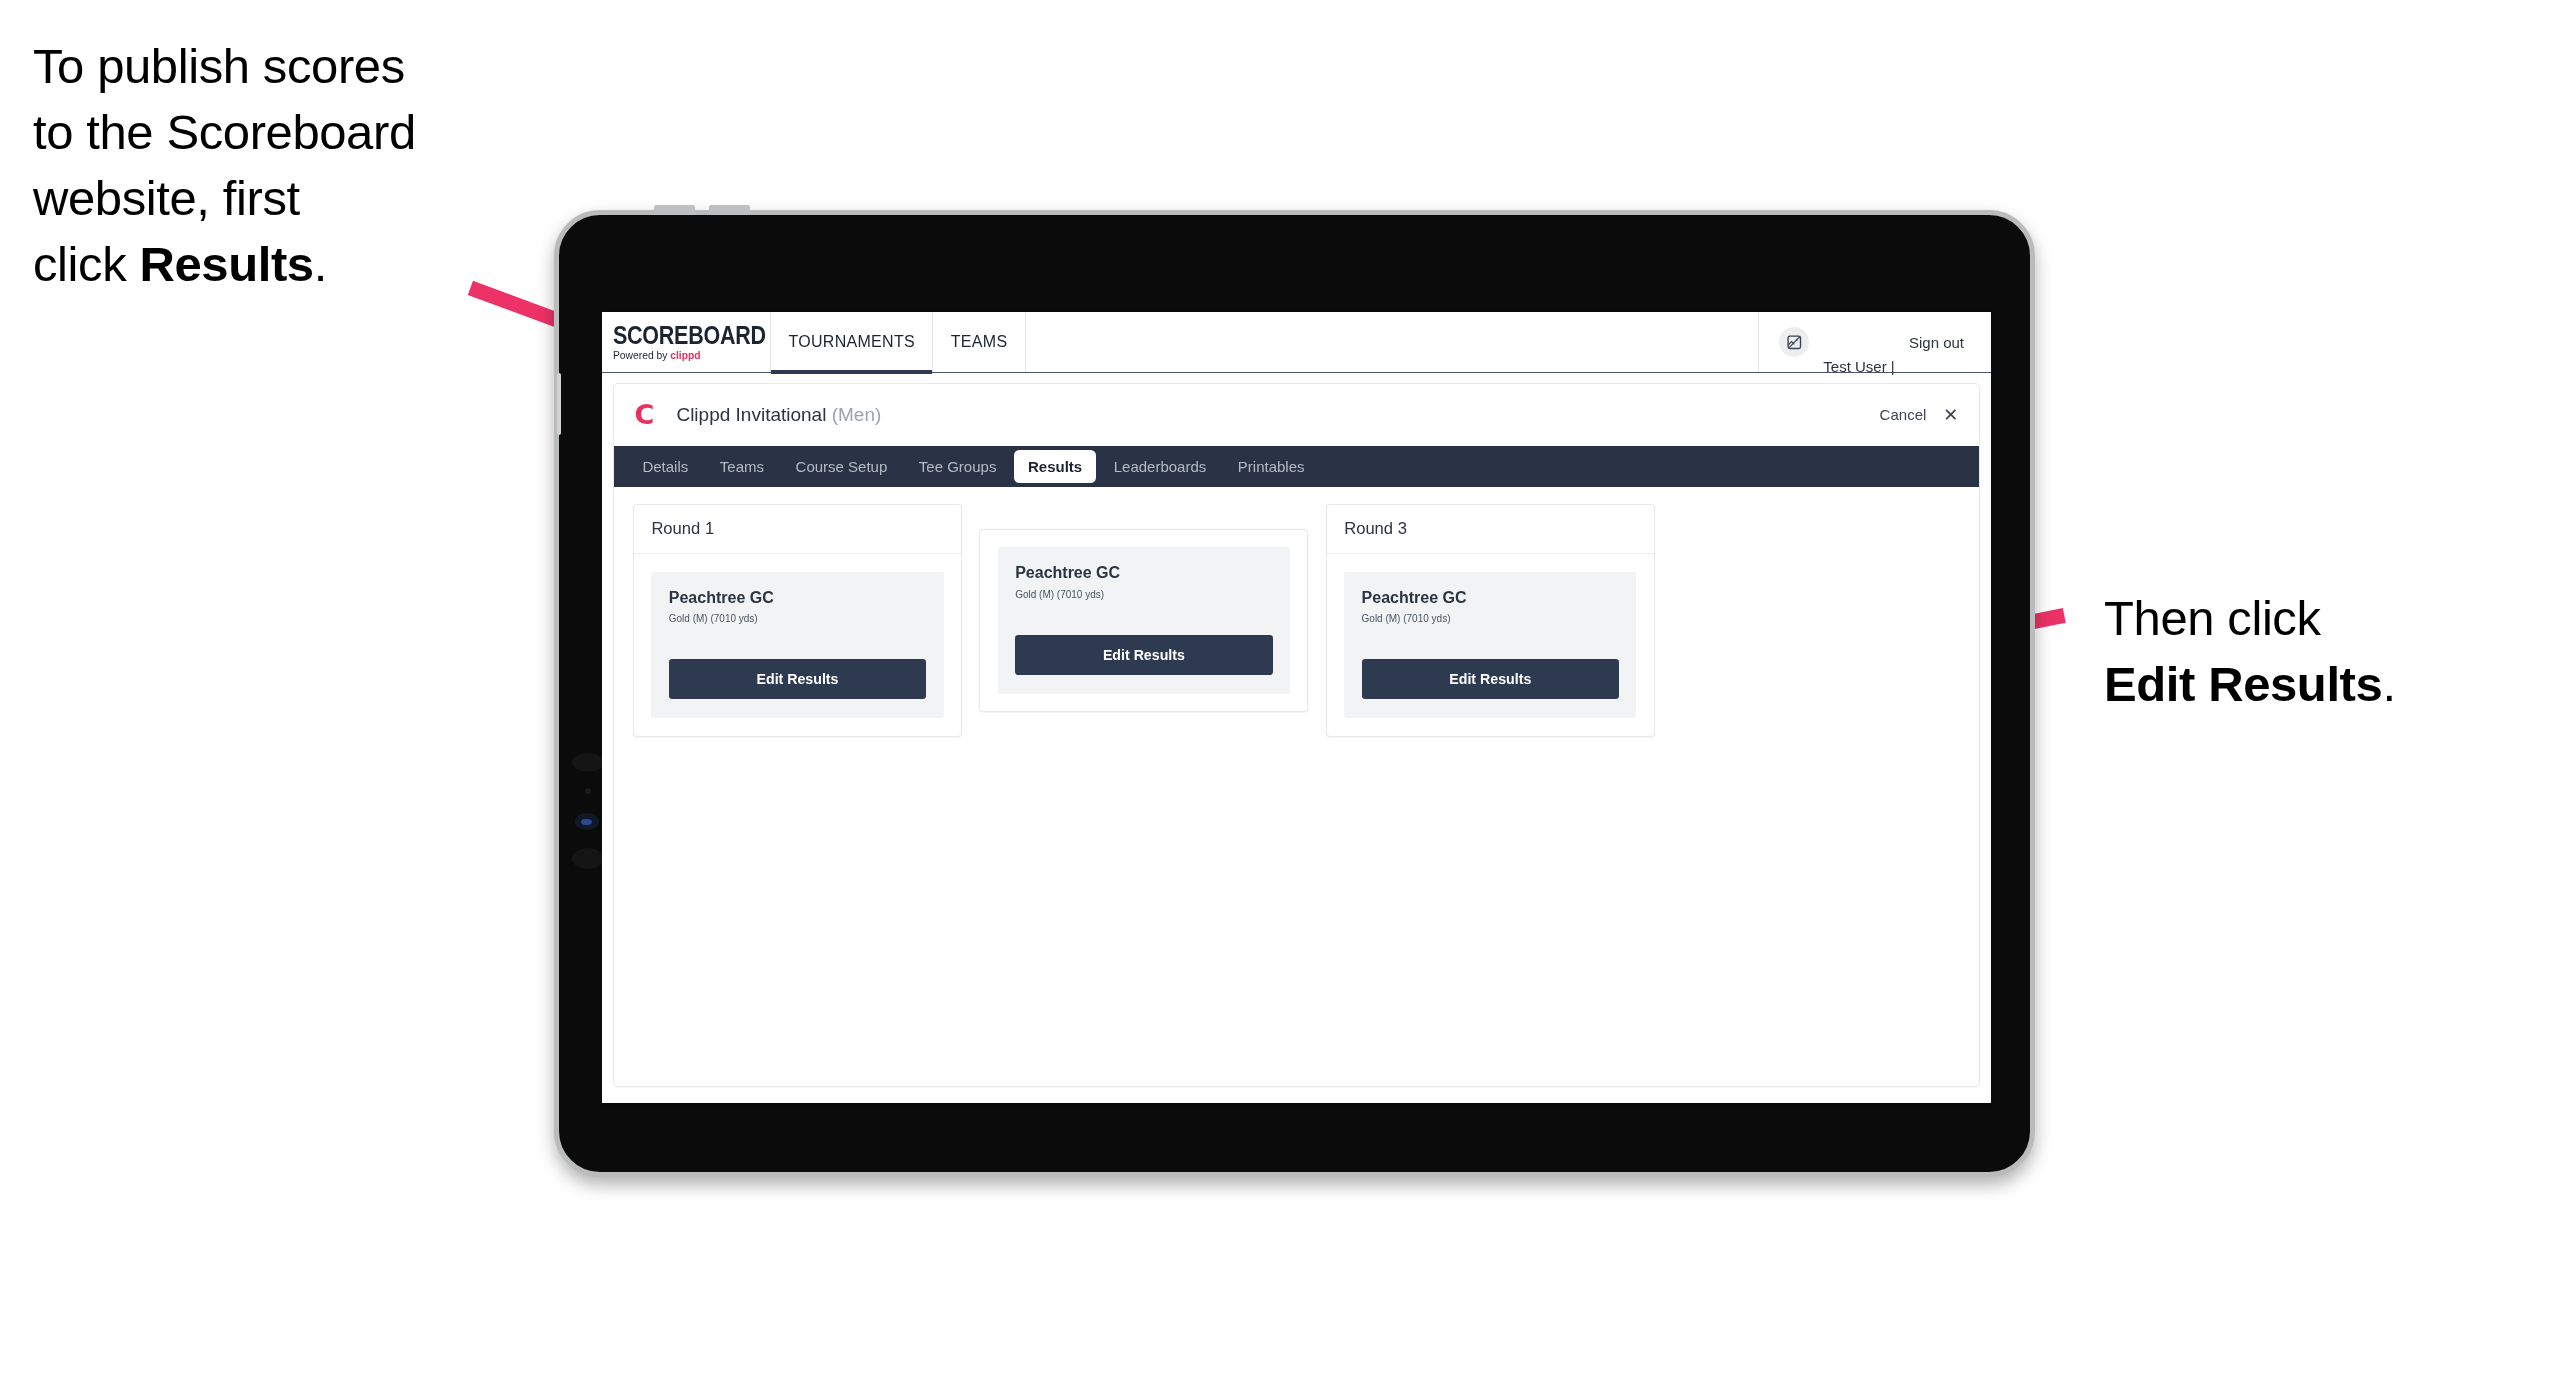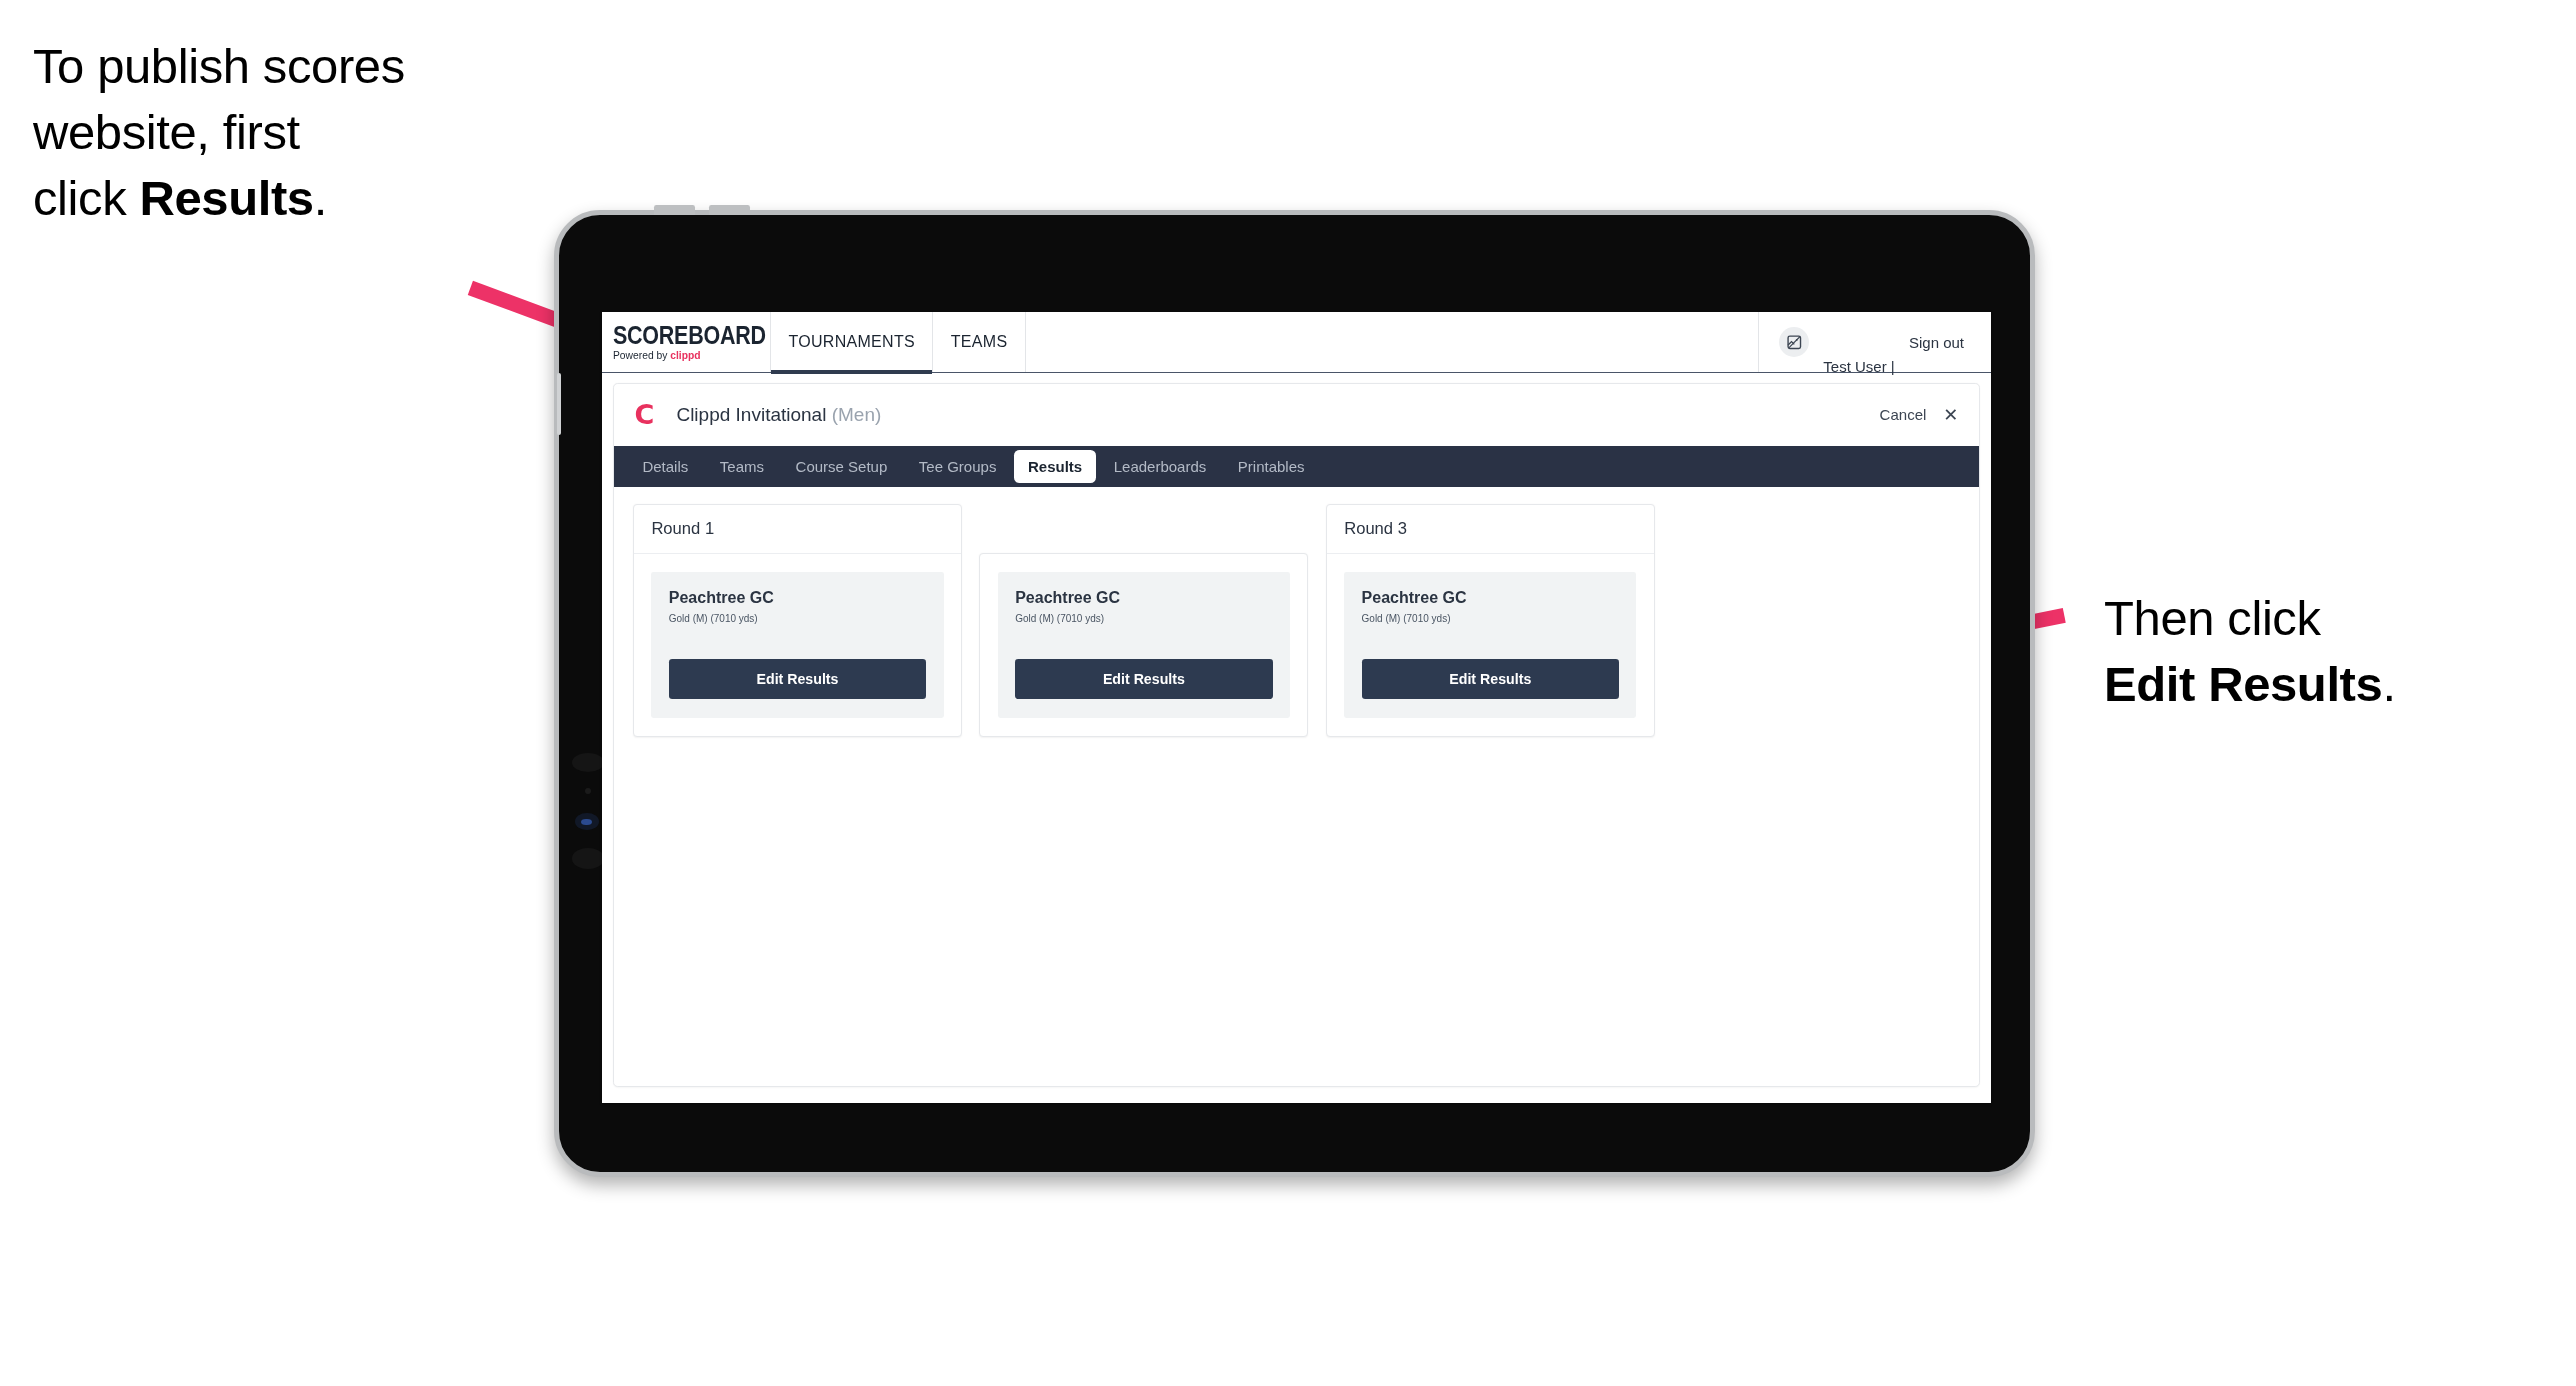--- a/index.html
+++ b/index.html
@@ -237,21 +237,21 @@
     background: #ffffff;
     color: #1b2430;
     font-weight: 700;
   }
 
   
   #rounds-area {
     padding: 17.4px 19px;
     display: flex;
     gap: 17.4px;
-    align-items: flex-end;
+    align-items: center;
   }
   .round-card {
     width: 327px;
     background: #ffffff;
     border: 0.8px solid #e6e8eb;
     border-radius: 4px;
     overflow: hidden;
     box-shadow: 0 0.8px 1.6px rgba(0,0,0,0.05);
   }
   .round-card-header {
@@ -289,20 +289,21 @@
     font-weight: 700;
     font-family: "Liberation Sans", sans-serif;
     cursor: pointer;
   }
 </style>
 </head>
 <body>
 
 <div id="annotation-left" class="annotation">
   <div>To publish scores</div>
+  <div>to the Scoreboard</div>
   <div>website, first</div>
   <div><span>click </span><b>Results</b><span>.</span></div>
 </div>
 
 <div id="annotation-right" class="annotation">
   <div>Then click</div>
   <div><b>Edit Results</b><span>.</span></div>
 </div>
 
 <svg id="arrow-to-results" class="arrow-svg" width="554" height="237" viewBox="0 0 700 300">

